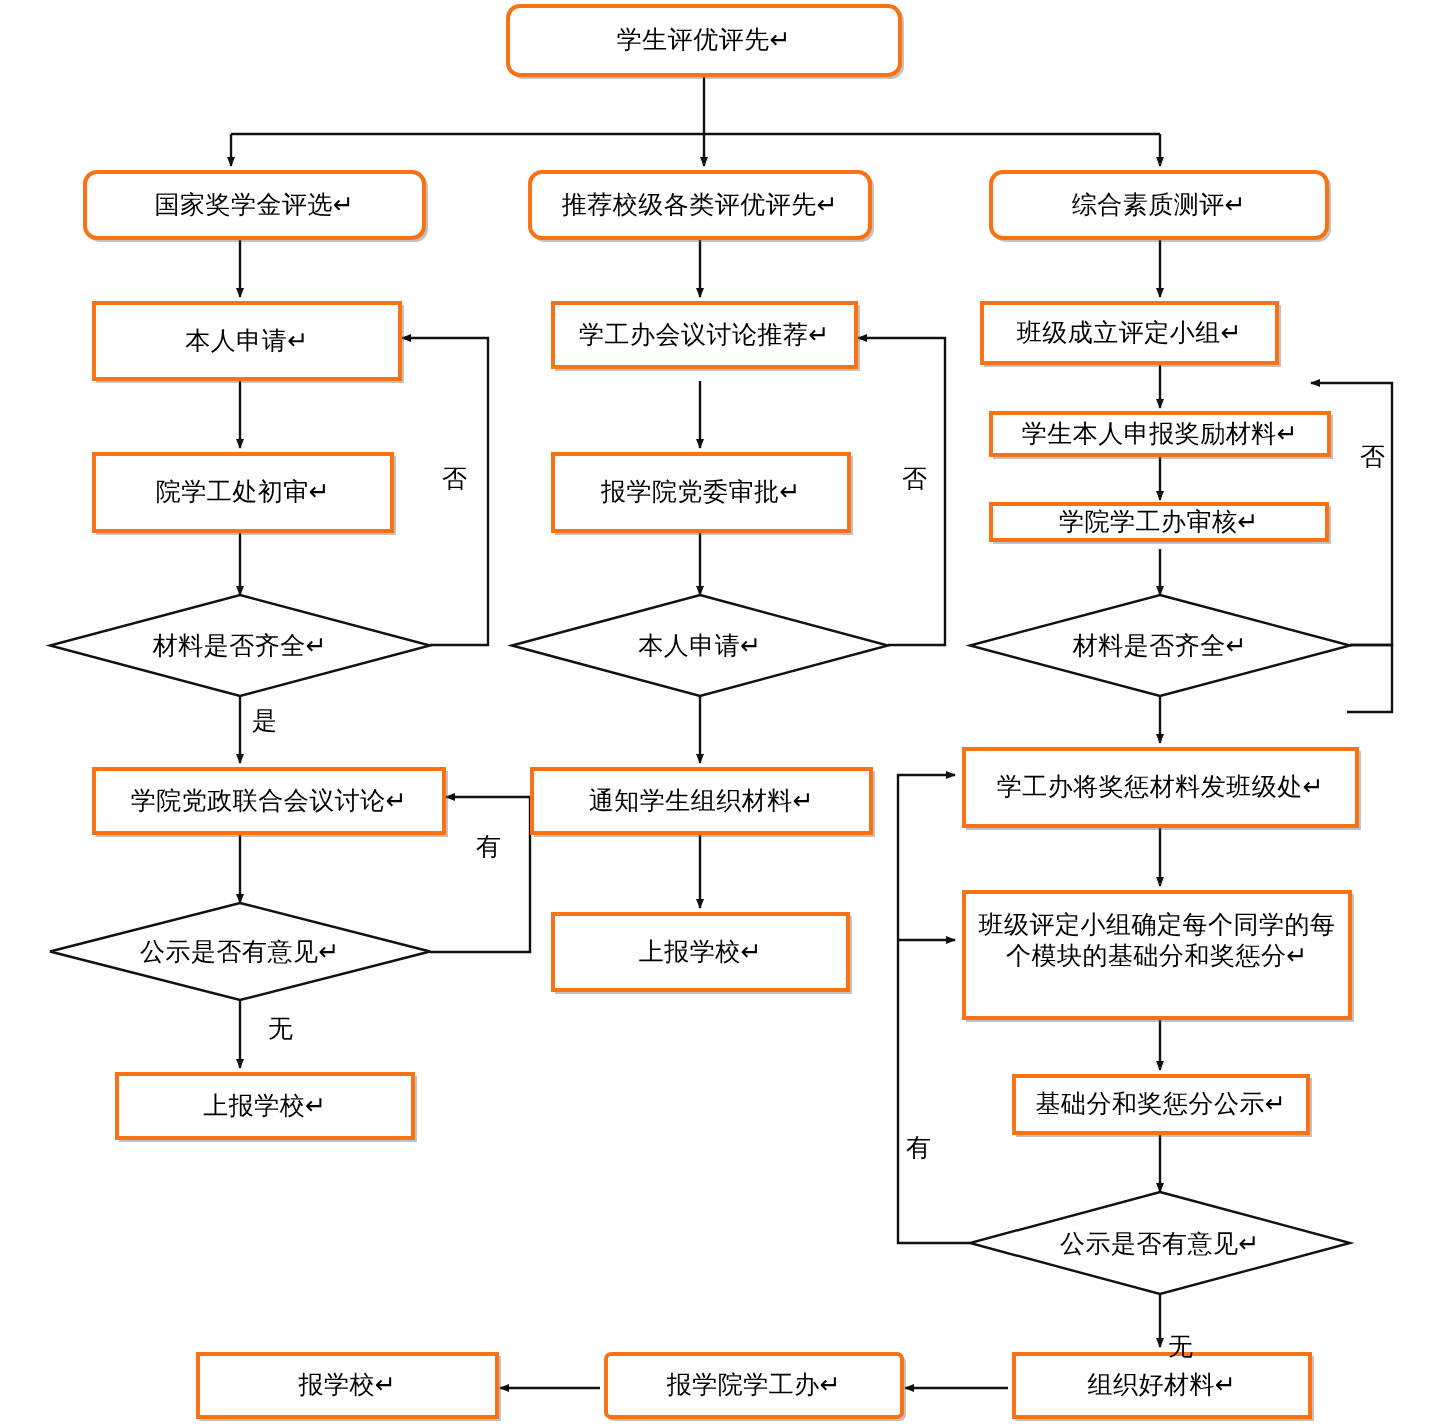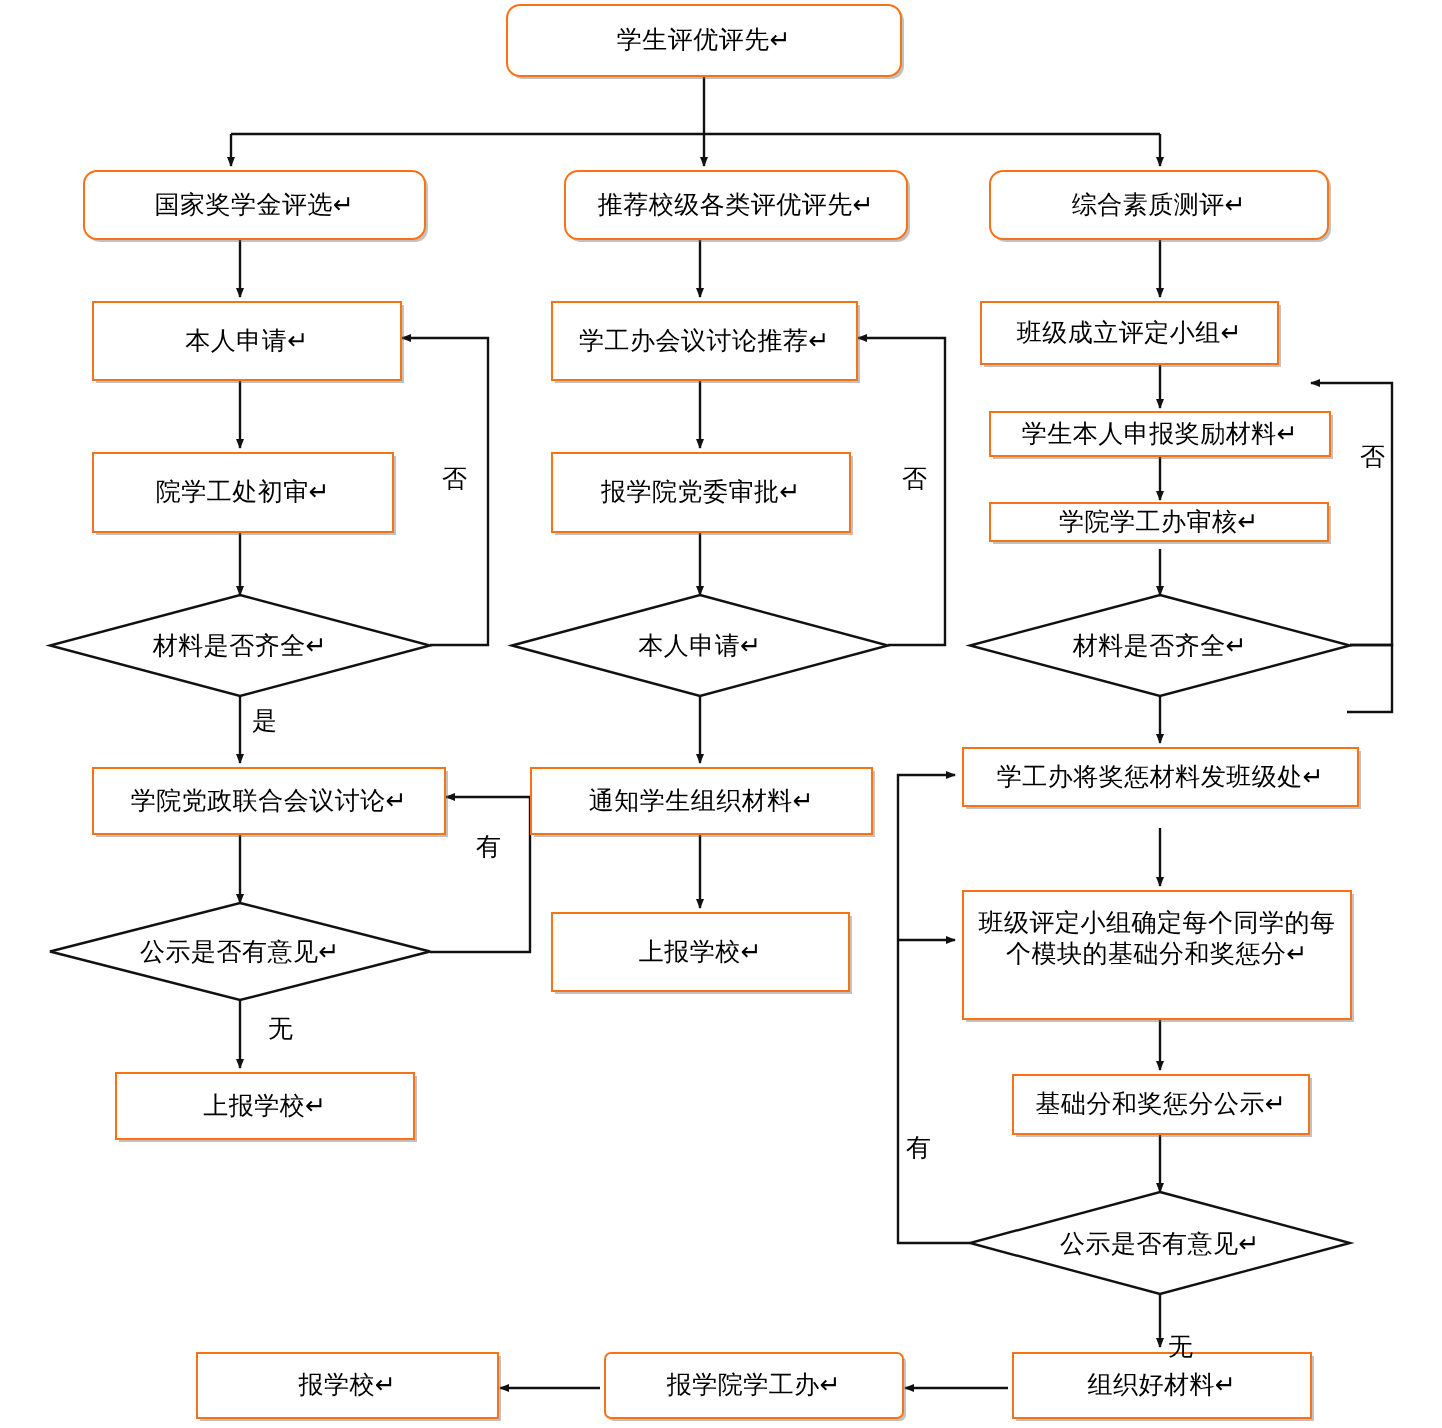--- a/index.html
+++ b/index.html
@@ -15,21 +15,21 @@
     width: 1442px;
     height: 1428px;
     background: #ffffff;
     overflow: hidden;
   }
   
   .node {
     position: absolute;
     box-sizing: border-box;
     background: #ffffff;
-    border: 2px solid #f97316;
+    border: 4px solid #f97316;
     display: flex;
     align-items: center;
     justify-content: center;
     text-align: center;
     color: #000000;
     font-size: 25px;
     line-height: 1.22;
     letter-spacing: 0.5px;
     z-index: 6;
     box-shadow: 3px 3px 0 -1px rgba(120,120,120,0.45);
@@ -154,21 +154,21 @@
     </g>
   </svg>
 
   <div class="node rounded" style="left:506px; top:4px; width:396px; height:73px;">
     <span class="txt">学生评优评先↵</span>
   </div>
 
   <div class="node rounded" style="left:66px; top:170px; width:343px; height:70px;margin-left:17px;">
     <span class="txt">国家奖学金评选↵</span>
   </div>
-  <div class="node rounded" style="left:528px; top:170px; width:344px; height:70px;margin-left:36px;">
+  <div class="node rounded" style="left:528px; top:170px; width:344px; height:70px;">
     <span class="txt">推荐校级各类评优评先↵</span>
   </div>
   <div class="node rounded" style="left:989px; top:170px; width:340px; height:70px;">
     <span class="txt">综合素质测评↵</span>
   </div>
 
   <div class="node" style="left:92px; top:301px; width:310px; height:80px;font-family:Liberation Serif, serif;">
     <span class="txt">本人申请↵</span>
   </div>
   <div class="node" style="left:92px; top:452px; width:302px; height:81px;">
@@ -196,21 +196,21 @@
     <span class="dlabel">公示是否有意见↵</span>
   </div>
 
   <div class="edge-label" style="left:476px; top:830px;">有</div>
   <div class="edge-label" style="left:268px; top:1012px;">无</div>
 
   <div class="node" style="left:115px; top:1072px; width:300px; height:68px;">
     <span class="txt">上报学校↵</span>
   </div>
 
-  <div class="node" style="left:551px; top:301px; width:307px; height:80px;">
+  <div class="node" style="left:551px; top:301px; width:307px; height:68px;">
     <span class="txt">学工办会议讨论推荐↵</span>
   </div>
   <div class="node" style="left:551px; top:452px; width:300px; height:81px;">
     <span class="txt">报学院党委审批↵</span>
   </div>
 
   <div class="diamond" style="left:512px; top:595px; width:376px; height:101px;">
     <svg width="376" height="101" viewBox="0 0 376 101">
       <polygon points="188,0 376,50.5 188,101 0,50.5" fill="#ffffff" stroke="#111111" stroke-width="2.4"></polygon>
     </svg>
@@ -238,21 +238,21 @@
 
   <div class="diamond" style="left:970px; top:595px; width:380px; height:101px;">
     <svg width="380" height="101" viewBox="0 0 380 101">
       <polygon points="190,0 380,50.5 190,101 0,50.5" fill="#ffffff" stroke="#111111" stroke-width="2.4"></polygon>
     </svg>
     <span class="dlabel">材料是否齐全↵</span>
   </div>
 
   <div class="edge-label" style="left:1360px; top:440px;">否</div>
 
-  <div class="node" style="left:962px; top:747px; width:397px; height:60px;">
+  <div class="node" style="left:962px; top:747px; width:397px; height:81px;">
     <span class="txt">学工办将奖惩材料发班级处↵</span>
   </div>
 
   <div class="node overflow-text" style="left:962px; top:890px; width:390px; height:130px;">
     <span class="txt">班级评定小组确定每个同学的每个模块的基础分和奖惩分↵</span>
   </div>
 
   <div class="node" style="left:1012px; top:1074px; width:298px; height:61px;">
     <span class="txt">基础分和奖惩分公示↵</span>
   </div>

